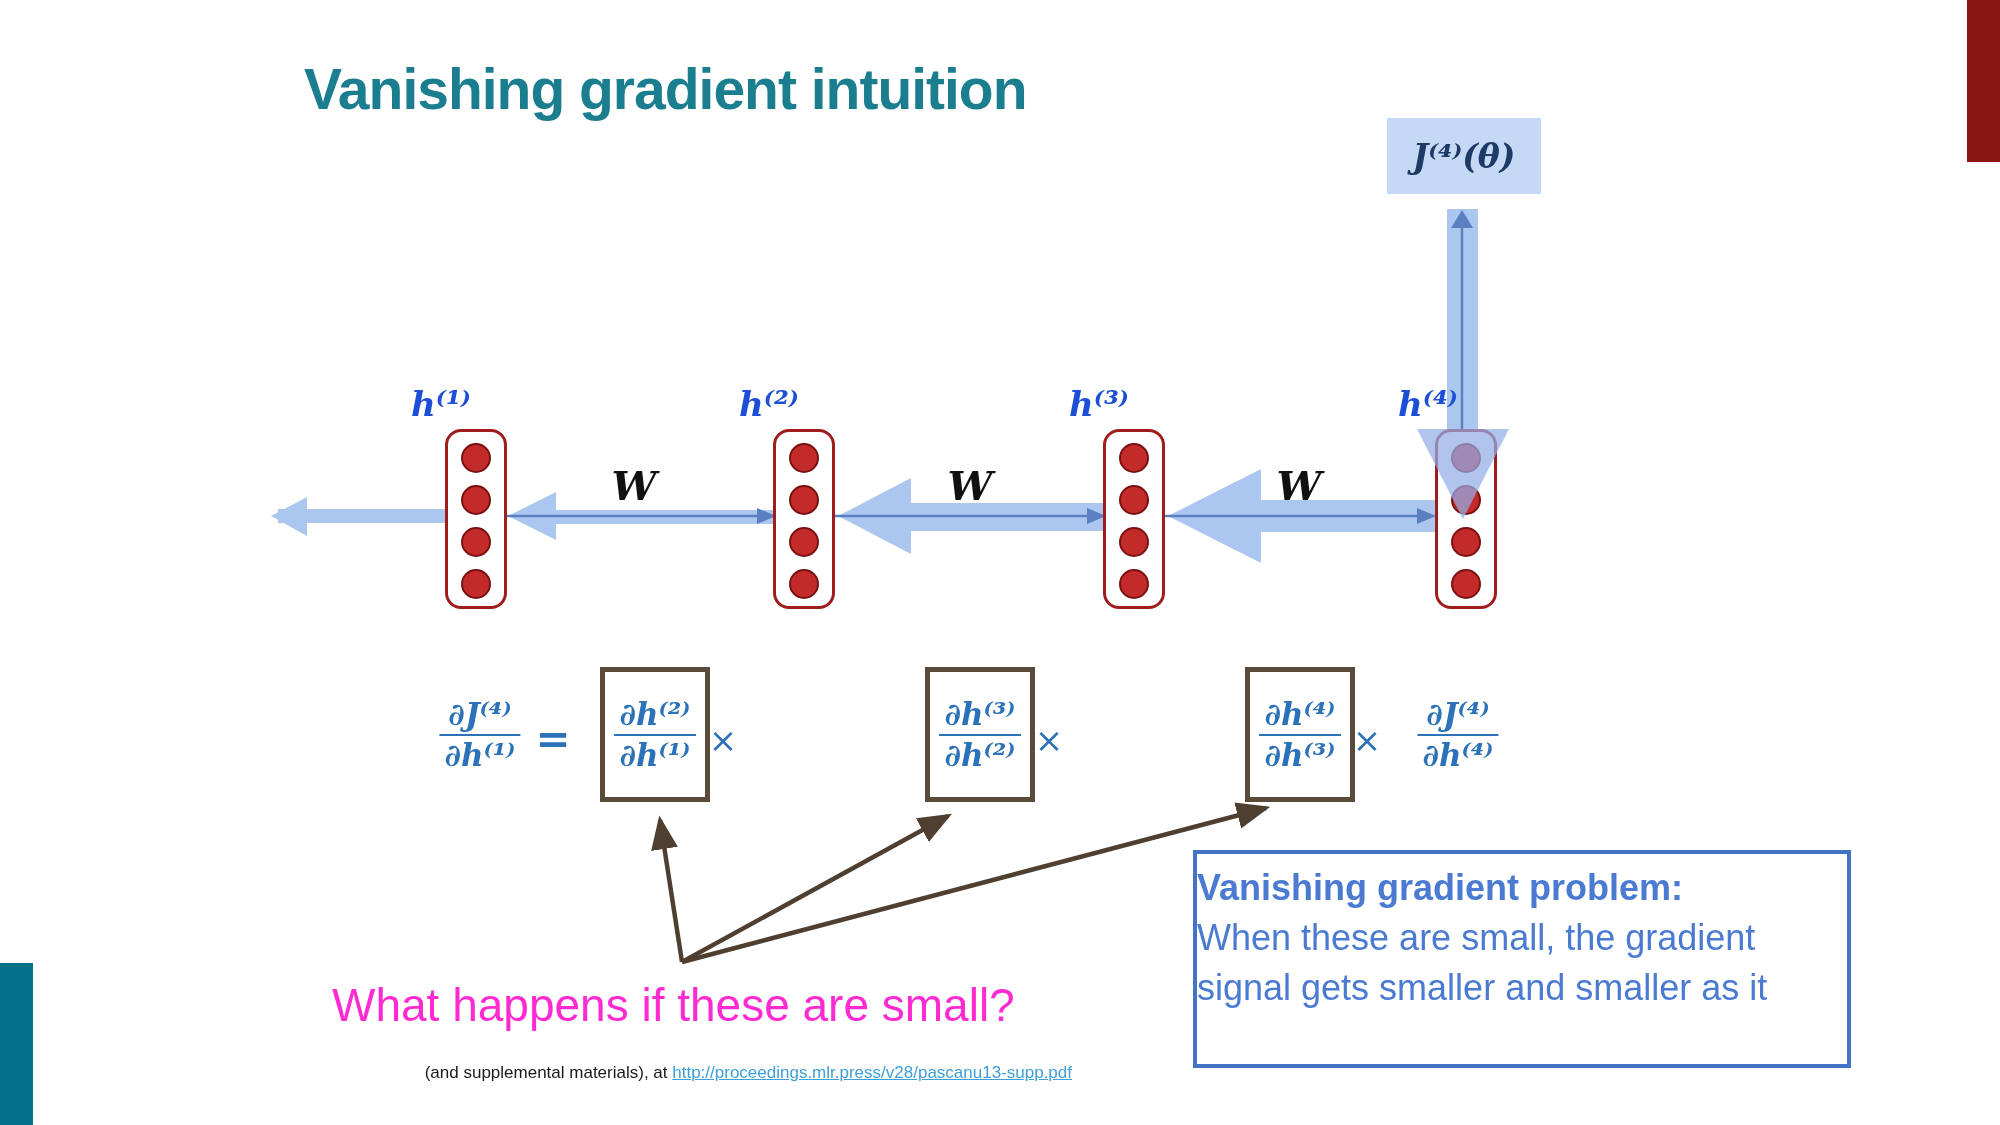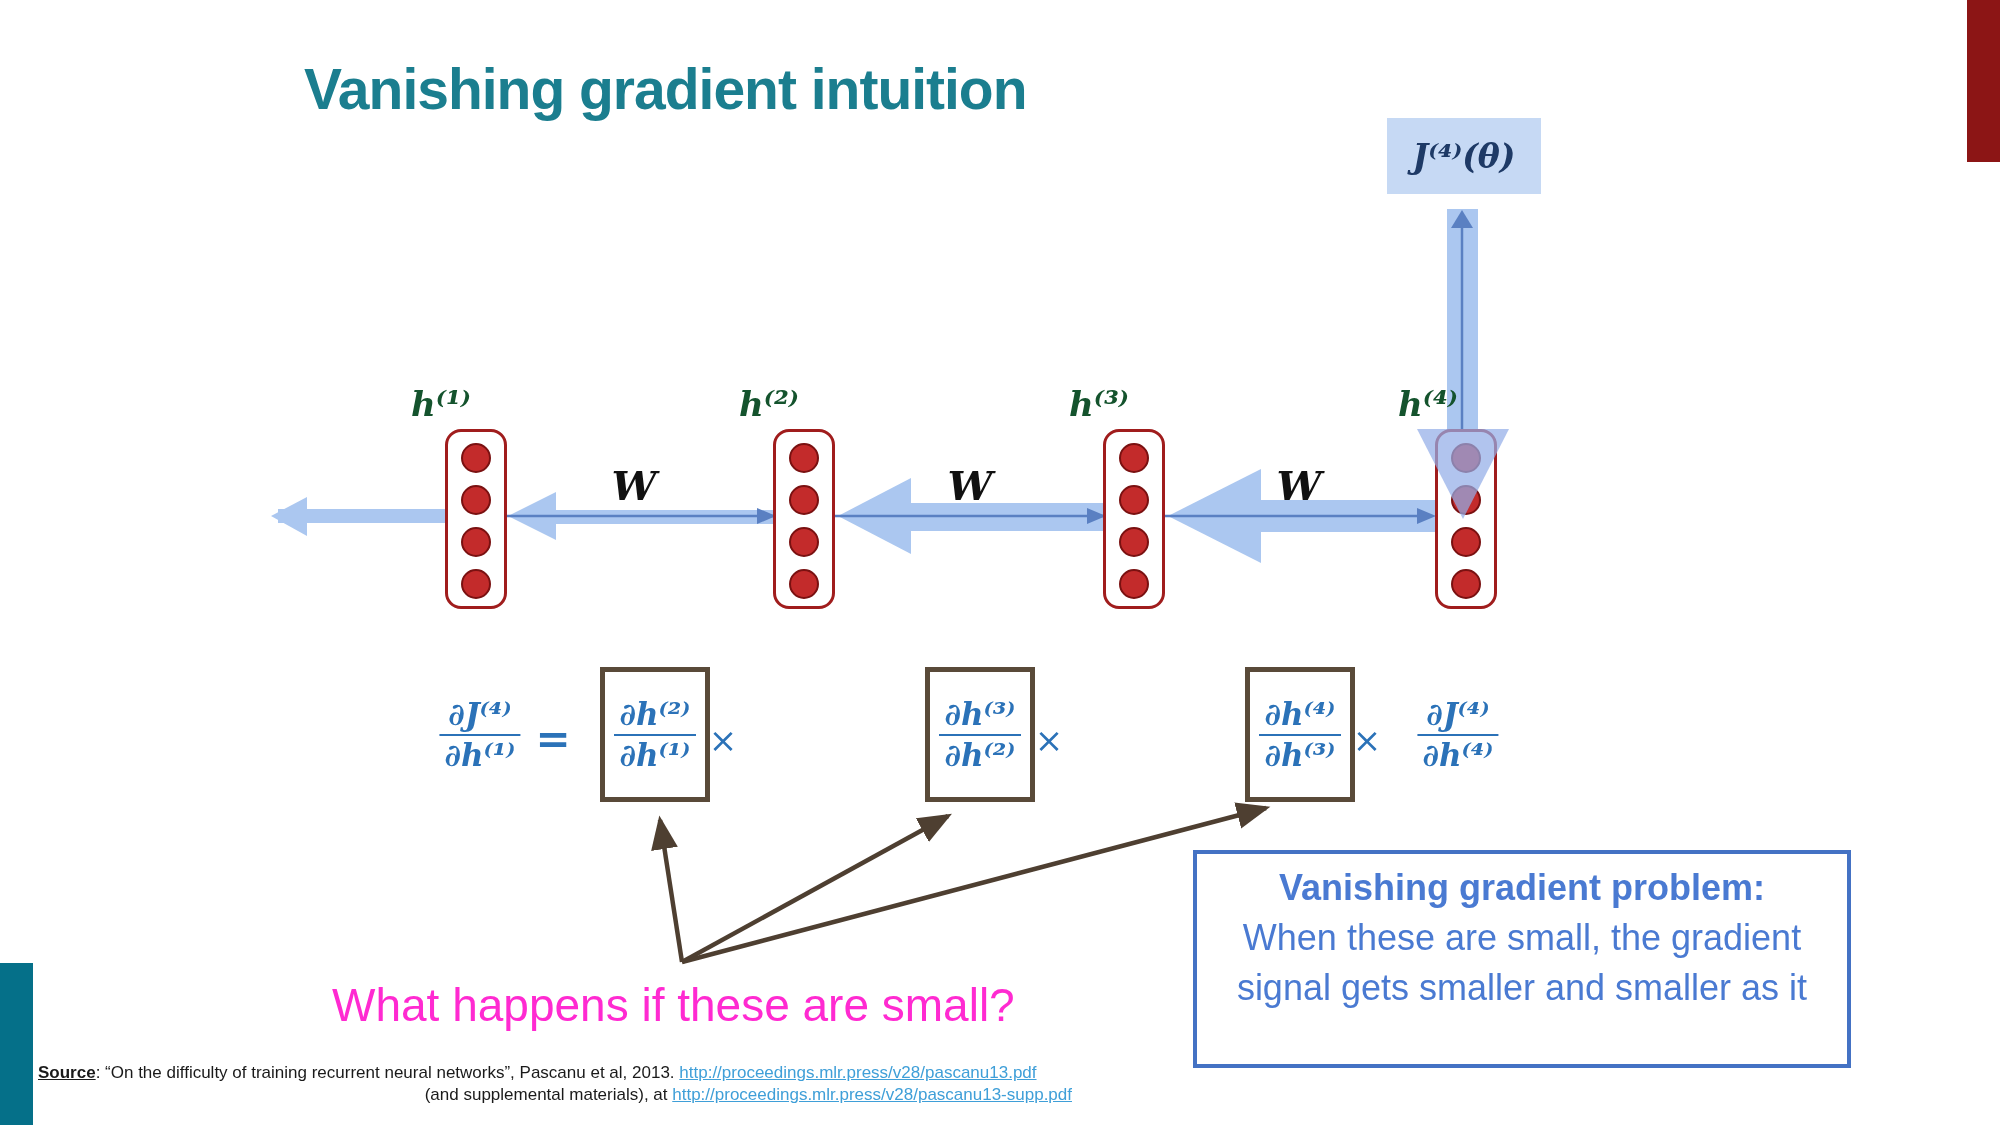--- a/index.html
+++ b/index.html
@@ -22,21 +22,21 @@
 
   
   .math { font-family:"DejaVu Serif", serif; font-style:italic; font-weight:bold; }
 
   .jbox {
     left:1387px; top:118px; width:154px; height:76px; background:#c6d9f4;
     display:flex; align-items:center; justify-content:center;
     font-size:33px; color:#1e3a66;
   }
 
-  .hlabel { transform:translateX(-50%); top:384px; font-size:34px; color:#14532d; white-space:nowrap; }
+  .hlabel { transform:translateX(-50%); top:384px; font-size:34px; color:#1d4ed8; white-space:nowrap; }
   .wlabel { transform:translateX(-50%); top:462px; font-size:40px; color:#111111; }
 
   
   .col {
     top:429px; width:62px; height:180px; background:#ffffff;
     border:3.5px solid #a01d1d; border-radius:16px; box-sizing:border-box;
   }
   .node {
     position:absolute; left:50%; transform:translateX(-50%);
     width:30px; height:30px; border-radius:50%;
@@ -64,21 +64,21 @@
   .termbox .frac { transform:none; }
   .times {
     transform:translate(-50%,-50%); color:#2b72b8; font-size:34px;
     font-family:"DejaVu Serif", serif;
   }
 
   
   .question { left:332px; top:978px; font-size:46px; color:#ff2ad1; white-space:nowrap; }
   .callout {
     left:1193px; top:850px; width:658px; height:218px; box-sizing:border-box;
-    border:4px solid #4472c4; background:#ffffff; text-align:center;
+    border:4px solid #4472c4; background:#ffffff; 
     color:#4a7ad2; font-size:36px; line-height:50px; padding-top:9px;
   }
   .callout .heading { font-weight:bold; }
 
   
   .source { left:38px; top:1062px; width:1034px; font-size:17px; line-height:22px; color:#1a1a1a; }
   .source .label { font-weight:bold; text-decoration:underline; }
   .source a { color:#3f9fd8; text-decoration:underline; cursor:pointer; }
   .source .line2 { text-align:right; }
 </style>
@@ -210,17 +210,16 @@
       </marker>
     </defs>
     <g stroke="#4e3f31" stroke-width="4.5" fill="none">
       <line x1="682" y1="962" x2="660" y2="820" marker-end="url(#brownhead)"></line>
       <line x1="682" y1="962" x2="948" y2="816" marker-end="url(#brownhead)"></line>
       <line x1="682" y1="962" x2="1266" y2="808" marker-end="url(#brownhead)"></line>
     </g>
   </svg>
 
   <div class="abs source">
-    <div class="line1"><span class="label">Source</span><span>: “On the difficulty of training recurrent neural networks”, Pascanu et al, 2013. </span><a>http://proceedings.mlr.press/v28/pascanu13.pdf</a></div>
     <div class="line2"><span>(and supplemental materials), at </span><a>http://proceedings.mlr.press/v28/pascanu13-supp.pdf</a></div>
   </div>
 
 </div>
 
 </body></html>

